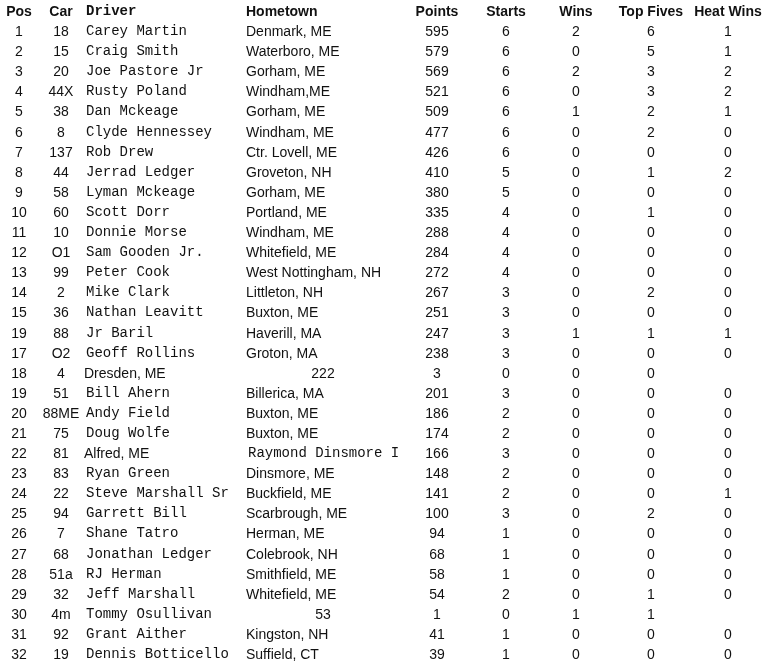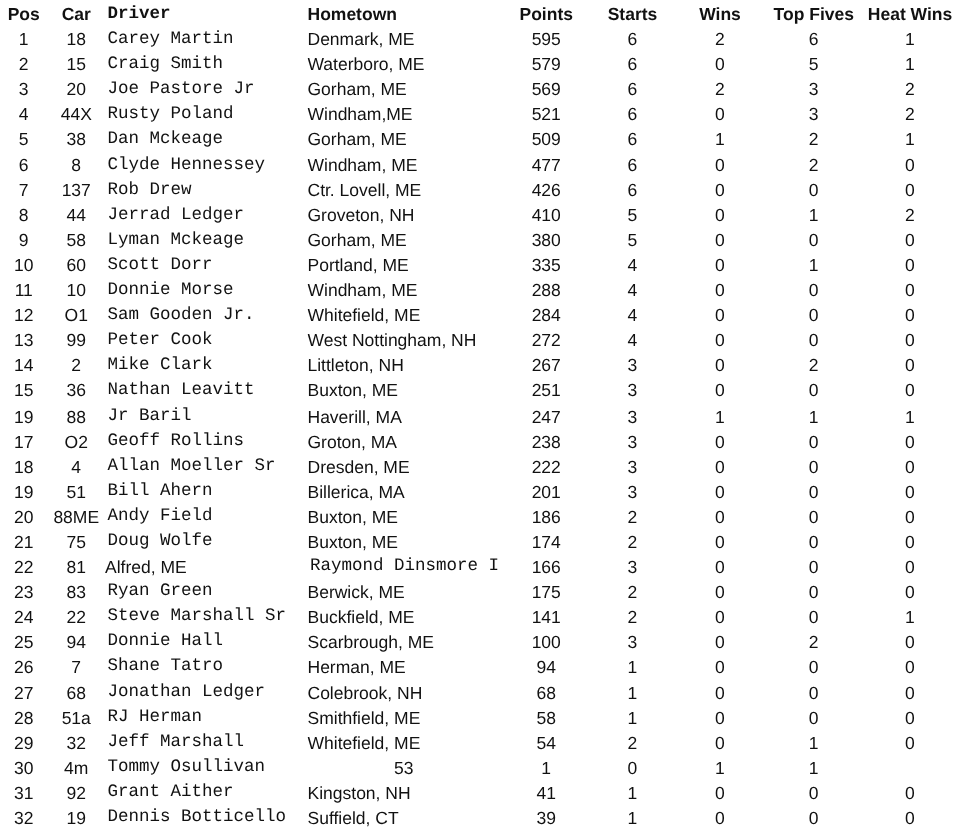--- a/index.html
+++ b/index.html
@@ -240,21 +240,20 @@
         <span class="c left">Groton, MA</span>
         <span class="c">238</span>
         <span class="c">3</span>
         <span class="c">0</span>
         <span class="c">0</span>
         <span class="c">0</span>
       </div>
       <div class="row">
         <span class="c">18</span>
         <span class="c">4</span>
-        <span class="c left driver">Allan Moeller Sr</span>
         <span class="c left">Dresden, ME</span>
         <span class="c">222</span>
         <span class="c">3</span>
         <span class="c">0</span>
         <span class="c">0</span>
         <span class="c">0</span>
       </div>
       <div class="row">
         <span class="c">19</span>
         <span class="c">51</span>
@@ -296,42 +295,42 @@
         <span class="c">166</span>
         <span class="c">3</span>
         <span class="c">0</span>
         <span class="c">0</span>
         <span class="c">0</span>
       </div>
       <div class="row">
         <span class="c">23</span>
         <span class="c">83</span>
         <span class="c left driver">Ryan Green</span>
-        <span class="c left">Berwick, ME</span>
-        <span class="c">175</span>
+        <span class="c left">Dinsmore, ME</span>
+        <span class="c">148</span>
         <span class="c">2</span>
         <span class="c">0</span>
         <span class="c">0</span>
         <span class="c">0</span>
       </div>
       <div class="row">
         <span class="c">24</span>
         <span class="c">22</span>
         <span class="c left driver">Steve Marshall Sr</span>
         <span class="c left">Buckfield, ME</span>
         <span class="c">141</span>
         <span class="c">2</span>
         <span class="c">0</span>
         <span class="c">0</span>
         <span class="c">1</span>
       </div>
       <div class="row">
         <span class="c">25</span>
         <span class="c">94</span>
-        <span class="c left driver">Donnie Hall</span>
+        <span class="c left driver">Garrett Bill</span>
         <span class="c left">Scarbrough, ME</span>
         <span class="c">100</span>
         <span class="c">3</span>
         <span class="c">0</span>
         <span class="c">2</span>
         <span class="c">0</span>
       </div>
       <div class="row">
         <span class="c">26</span>
         <span class="c">7</span>

